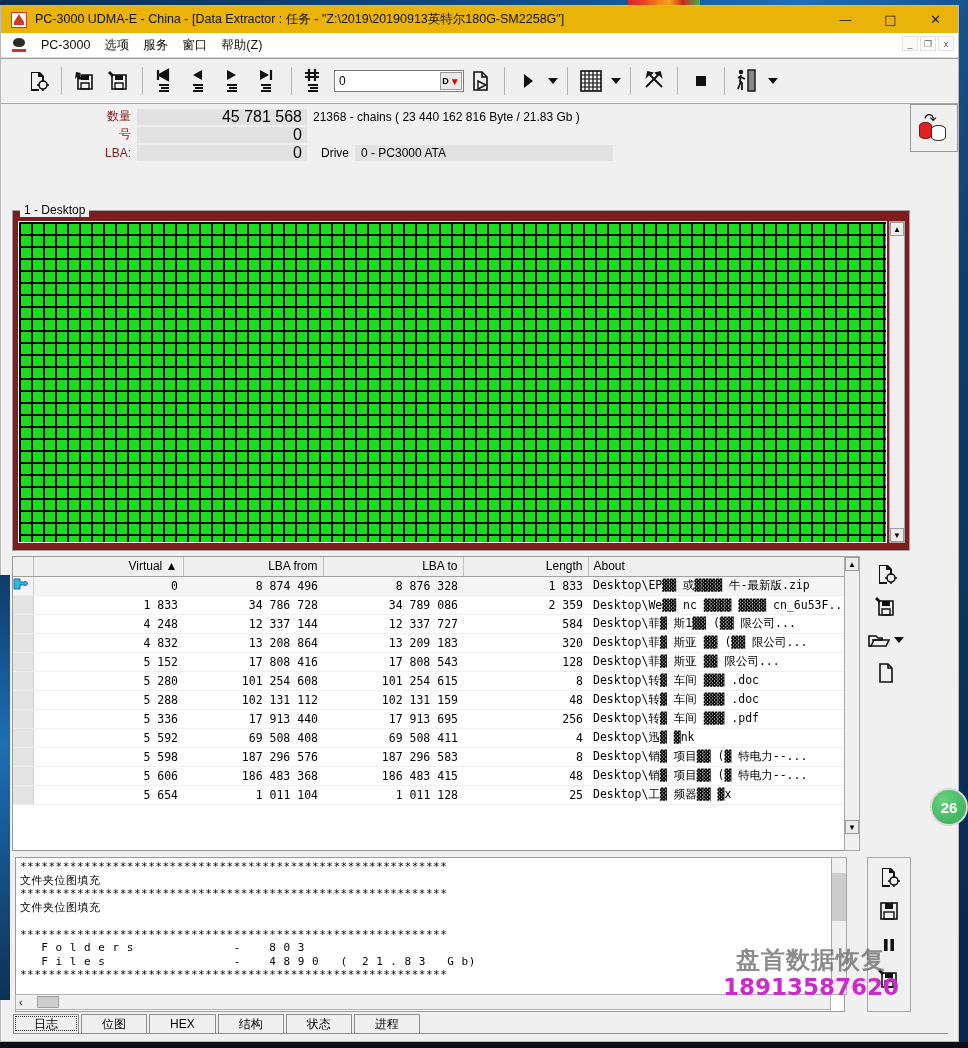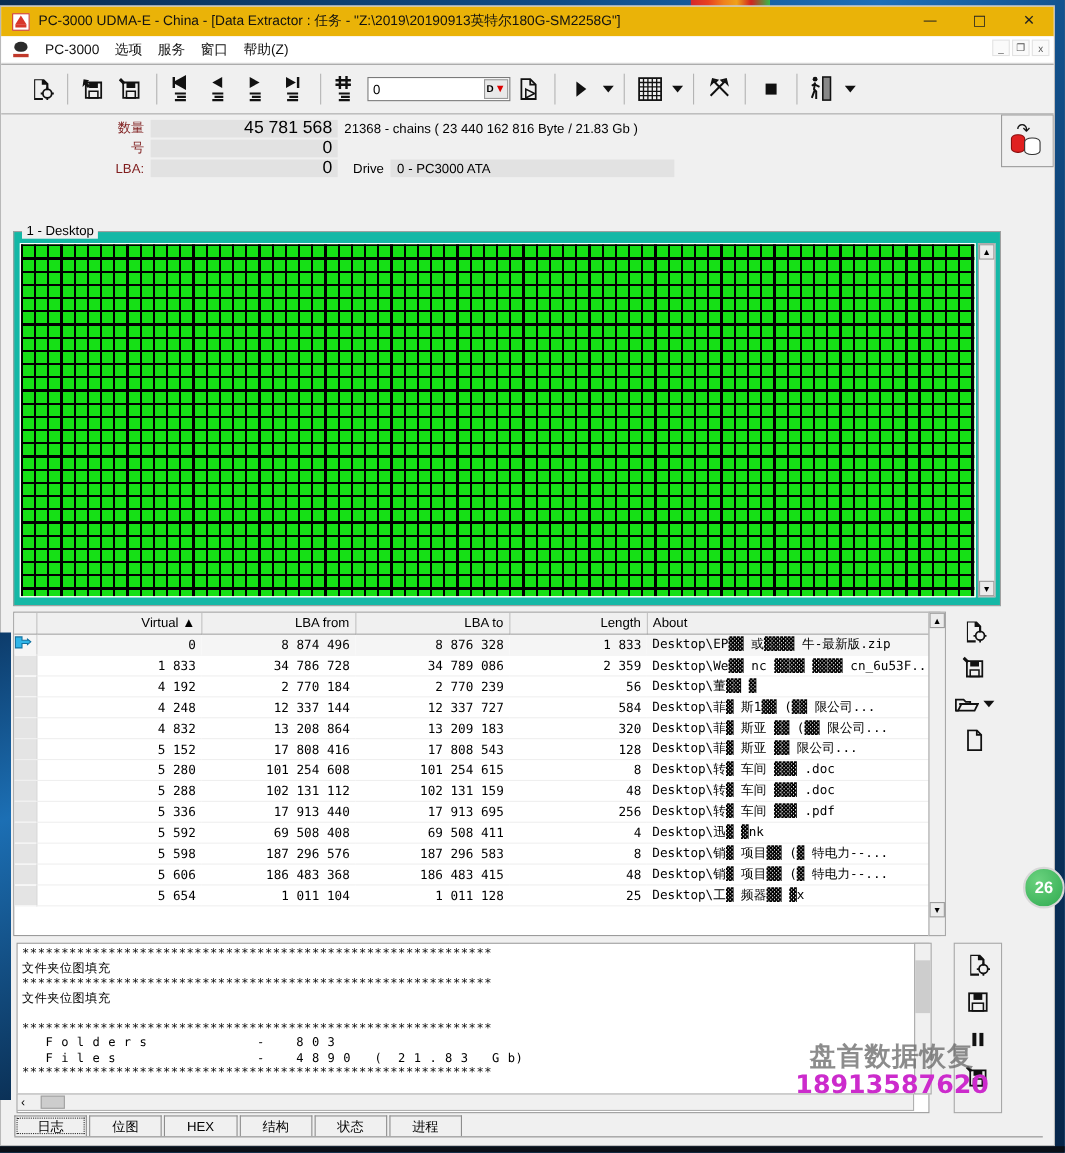--- a/index.html
+++ b/index.html
@@ -84,21 +84,21 @@
   .ifield{background:#e2e2e2;height:16px;line-height:16px;text-align:right;padding-right:5px;
       font-size:16px;box-sizing:border-box;}
   .ifield.w1{width:170px;}
   .iextra{font-size:12px;margin-left:6px;white-space:nowrap;}
   .drvlabel{margin-left:14px;font-size:12px;}
   .drvfield{background:#e2e2e2;height:16px;line-height:16px;width:258px;padding-left:6px;font-size:12px;
       box-sizing:border-box;text-align:left;}
 
   
   .bmpgroup{position:absolute;left:11px;top:151px;width:898px;height:341px;
-      border:1px solid #a0a0a0;box-sizing:border-box;background:#14b8a6;}
+      border:1px solid #a0a0a0;box-sizing:border-box;background:#7f1d1d;}
   .bmplegend{position:absolute;left:7px;top:-8px;background:#f0f0f0;padding:0 4px;font-size:12px;}
   .bmpinner{position:absolute;left:5px;top:10px;width:869px;height:322px;background:#fff;overflow:hidden;
       border:1px solid #fff;box-sizing:border-box;}
   .bmpcell-layer{position:absolute;inset:0;
       background:
         repeating-linear-gradient(to right,#000 0 2px,rgba(0,0,0,0) 2px 12px),
         repeating-linear-gradient(to bottom,#000 0 2px,rgba(0,0,0,0) 2px 12px),
         #16e016;}
   .bmpscroll{position:absolute;right:4px;top:10px;width:16px;height:322px;background:#f0f0f0;
       border:1px solid #a8a8a8;box-sizing:border-box;display:flex;flex-direction:column;
@@ -392,28 +392,20 @@
             <tr>
               <td class="gutter"></td>
               <td class="num">1 833</td>
               <td class="num">34 786 728</td>
               <td class="num">34 789 086</td>
               <td class="num">2 359</td>
               <td class="txt">Desktop\We▓▓ nc ▓▓▓▓ ▓▓▓▓ cn_6u53F...</td>
             </tr>
             <tr>
               <td class="gutter"></td>
-              <td class="num">4 192</td>
-              <td class="num">2 770 184</td>
-              <td class="num">2 770 239</td>
-              <td class="num">56</td>
-              <td class="txt">Desktop\董▓▓ ▓</td>
-            </tr>
-            <tr>
-              <td class="gutter"></td>
               <td class="num">4 248</td>
               <td class="num">12 337 144</td>
               <td class="num">12 337 727</td>
               <td class="num">584</td>
               <td class="txt">Desktop\菲▓ 斯1▓▓ (▓▓ 限公司...</td>
             </tr>
             <tr>
               <td class="gutter"></td>
               <td class="num">4 832</td>
               <td class="num">13 208 864</td>

